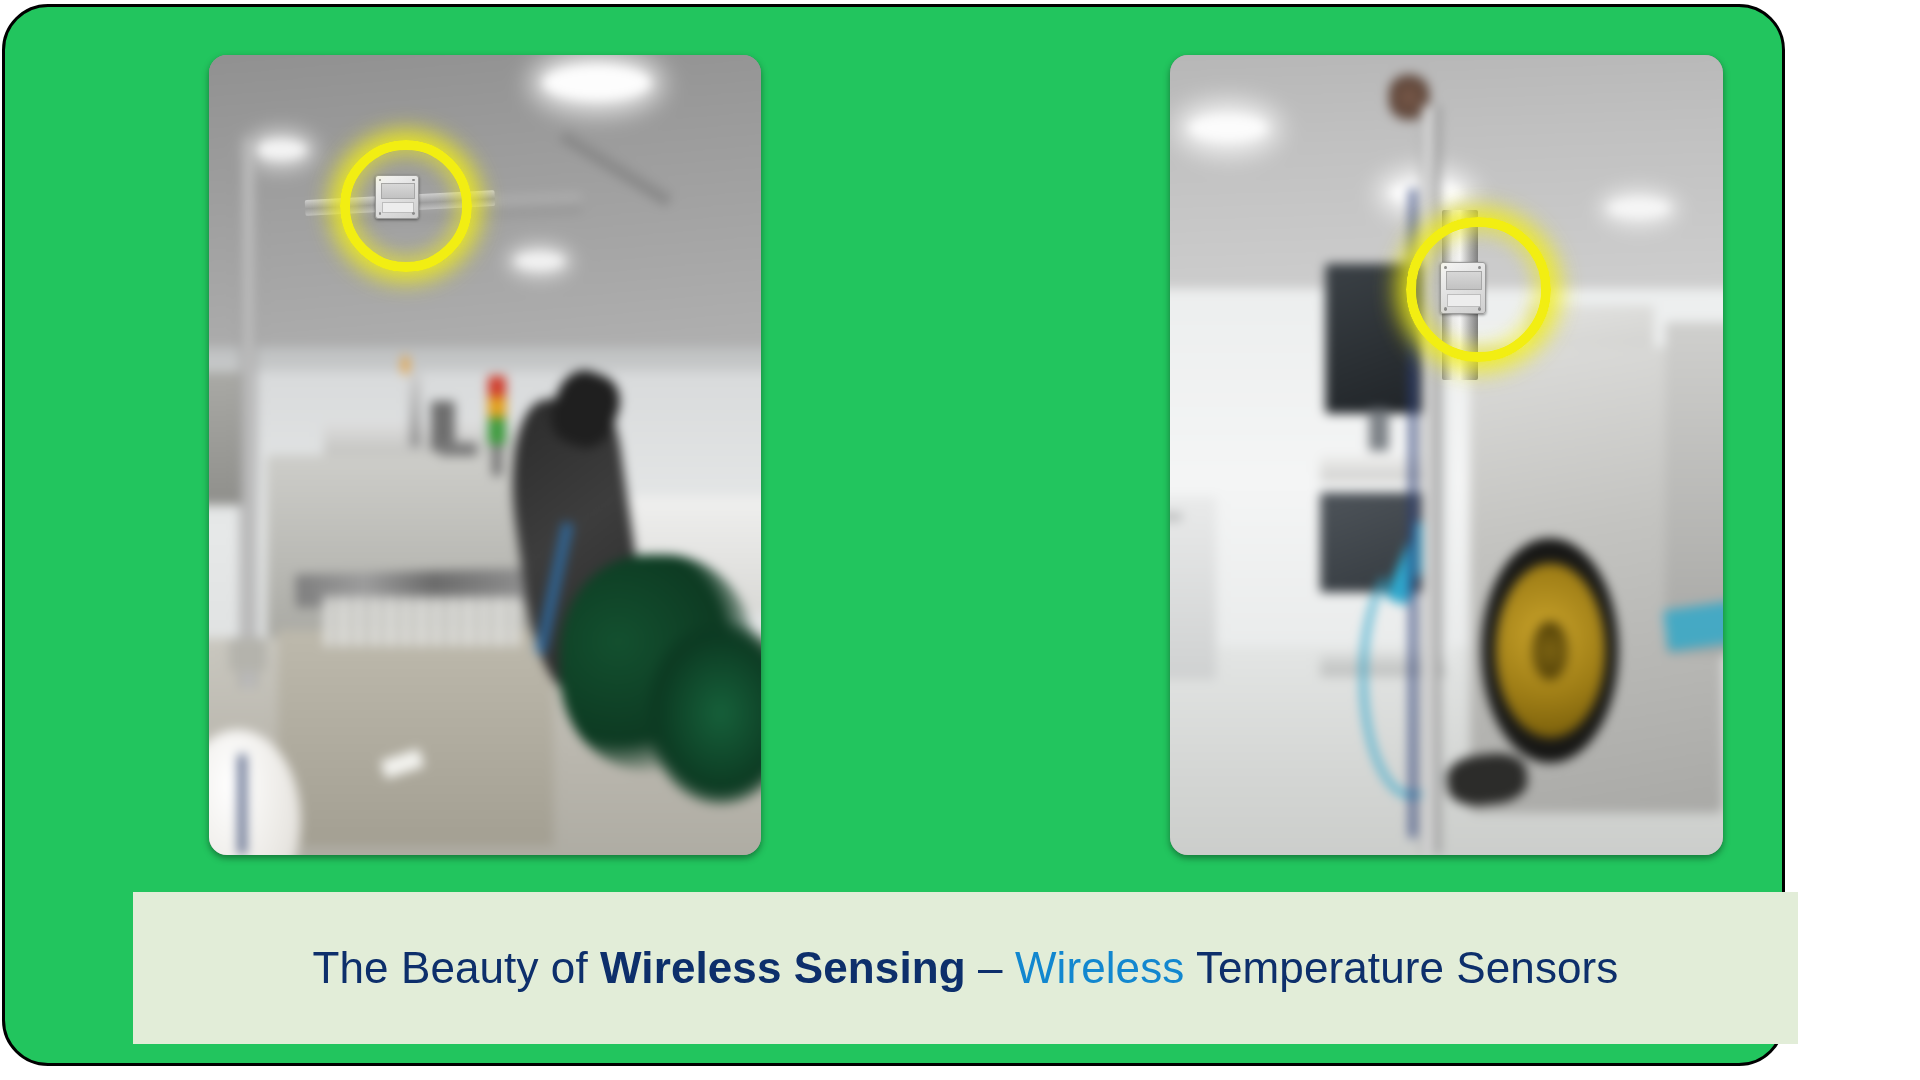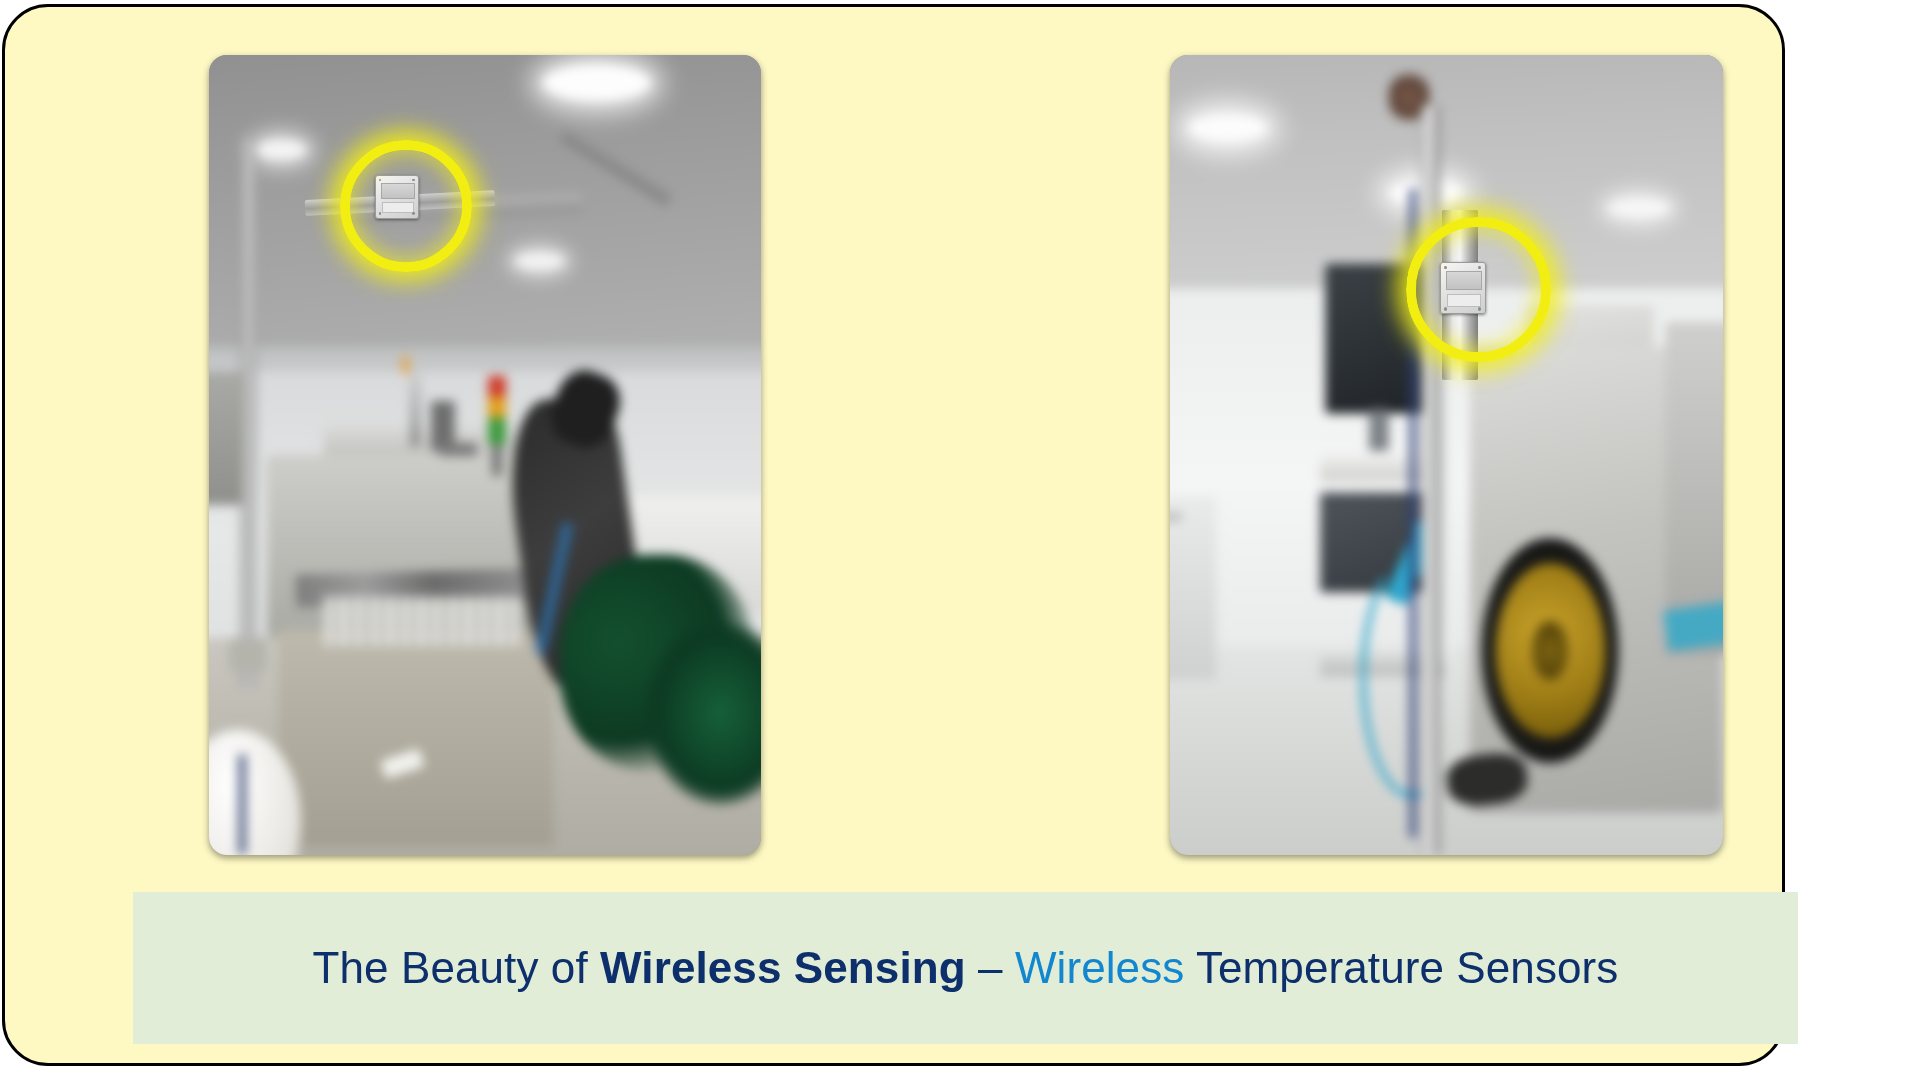--- a/index.html
+++ b/index.html
@@ -11,21 +11,21 @@
     font-family: "Liberation Sans", sans-serif;
     overflow: hidden;
   }
 
   #slide-card {
     position: absolute;
     left: 2px;
     top: 4px;
     width: 1783px;
     height: 1062px;
-    background: #fef9c3;
+    background: #22c55e;
     border: 3px solid #000000;
     border-radius: 46px;
     box-sizing: border-box;
   }
 
   
   .photo {
     position: absolute;
     border-radius: 18px;
     overflow: hidden;

